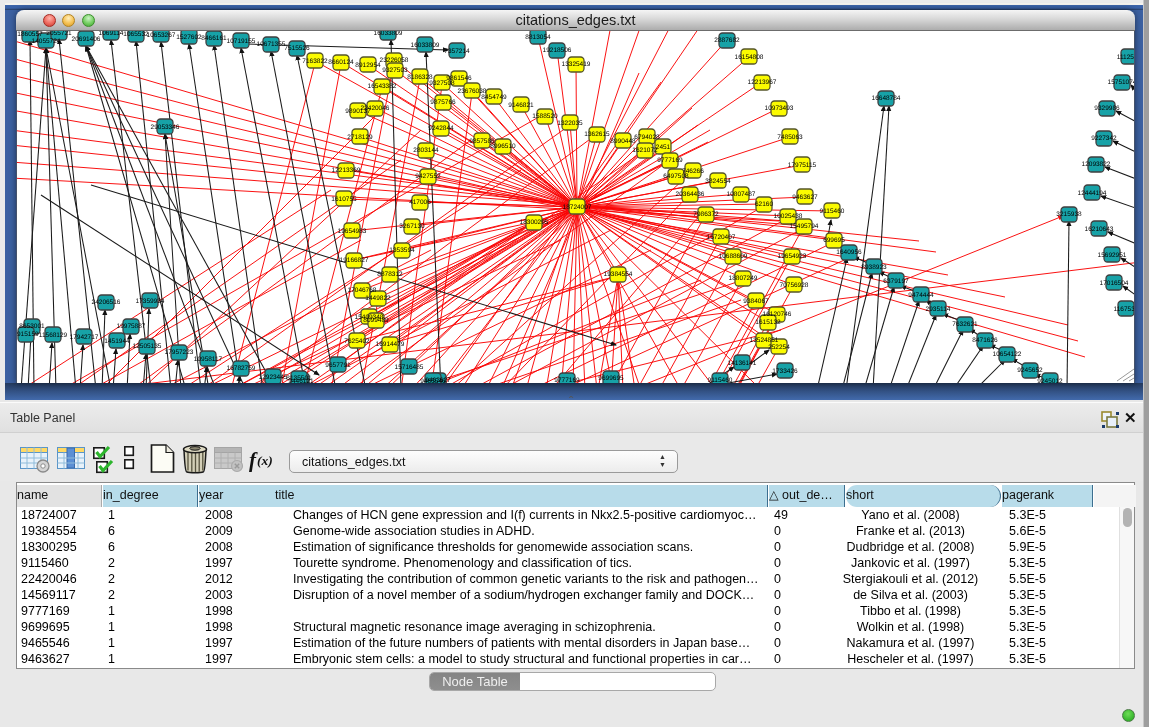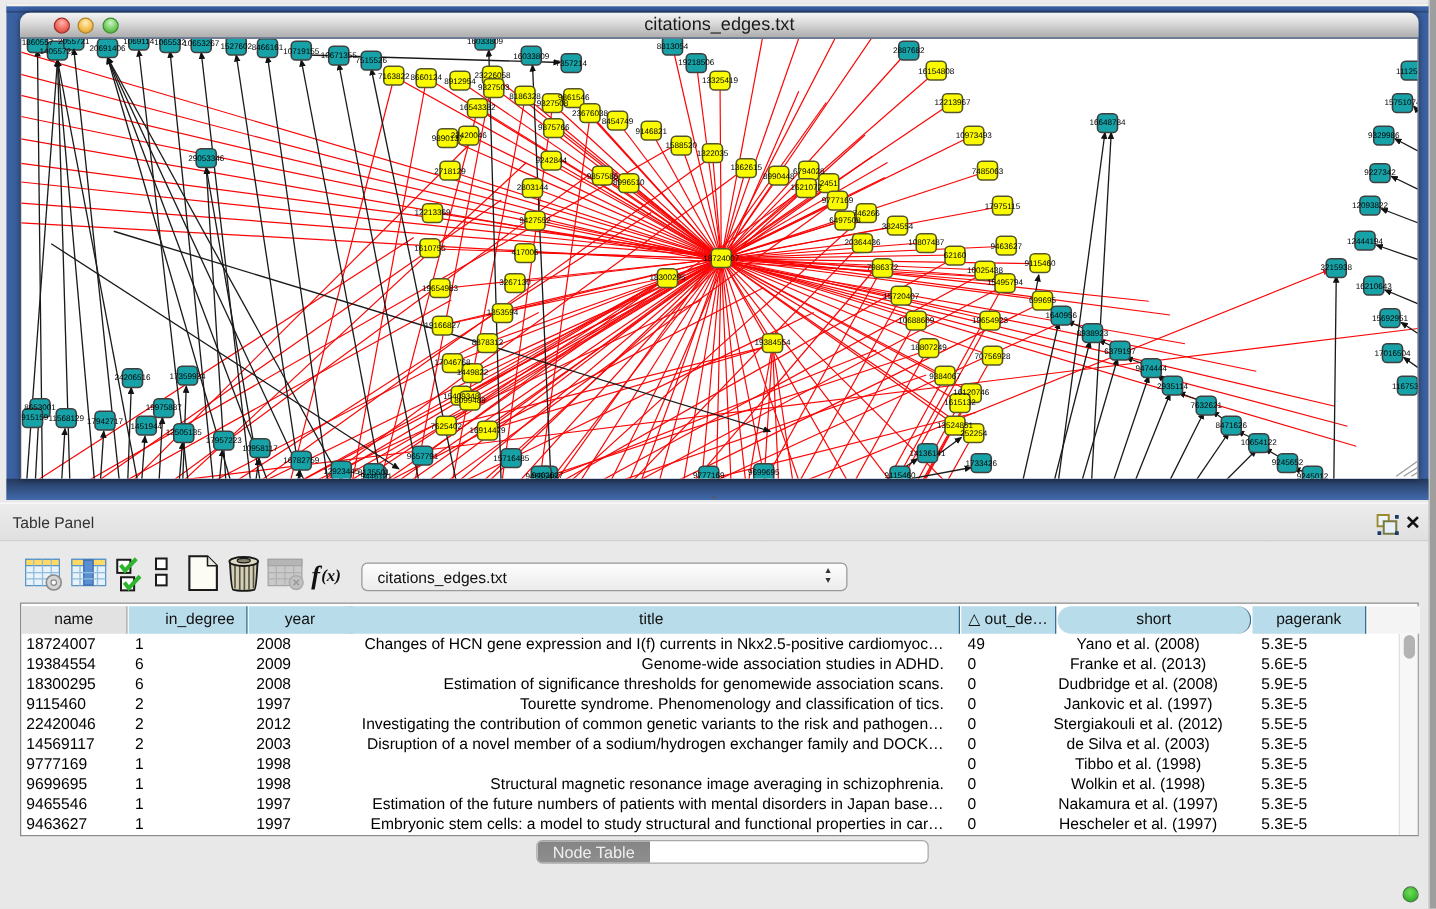--- a/index.html
+++ b/index.html
@@ -42,31 +42,31 @@
 #close-x { left:1124px; top:409px; font-size:15px; font-weight:bold; color:#111; }
 #toolbar { left:0; top:432px; width:1143px; height:49px; background:#e9e9e9;
   border-top:1px solid #d0d0d0; }
 #dropdown { left:289px; top:450px; width:389px; height:23px; background:linear-gradient(#fdfdfd,#ececec);
   border:1px solid #9a9a9a; border-radius:5px; font-size:12.5px; color:#111; padding:4px 0 0 12px; }
 #dd-ar { left:659px; top:453px; font-size:7px; color:#333; line-height:8px; }
 
 #tbl { left:16px; top:482px; width:1119px; height:187px; background:#fff;
   border:1px solid #8a8a8a; }
 .th { position:absolute; top:2px; height:22px; background:#b8dcea; border-right:1px solid #3c6e8f;
-  font-size:12.5px; color:#111; text-align:center; line-height:21px; }
+  font-size:12.5px; color:#111; text-align:left; line-height:21px; }
 .tr { position:relative; height:16px; font-size:12.5px; color:#000; white-space:nowrap; }
 .tr div { position:absolute; top:0; height:16px; line-height:15px; overflow:hidden; }
 .c0 { left:4px; width:80px; } .c1 { left:91px; width:90px; }
-.c2 { left:188px; width:70px; } .c3 { left:250px; width:488px;text-align:right; }
+.c2 { left:188px; width:70px; } .c3 { left:276px; width:488px; }
 .c4 { left:757px; width:70px; } .c5 { left:816px; width:155px; text-align:center; }
 .c6 { left:992px; width:90px; }
 #vsb { left:1119px; top:507px; width:15px; height:161px; background:#f7f7f7; border-left:1px solid #e0e0e0;}
 #vsb .thumb { position:absolute; left:3px; top:1px; width:9px; height:19px; background:#b3b3b3; border-radius:4.5px; }
 
-#tabs { left:429px; top:672px; width:314px; height:19px; border:1px solid #a8a8a8;
+#tabs { left:429px; top:672px; width:287px; height:19px; border:1px solid #a8a8a8;
   border-radius:5px; background:#fff; font-size:13px; overflow:hidden; }
 #tabs div { position:absolute; top:0; height:19px; line-height:18px; text-align:center; }
 #tab1 { left:0; width:90px; background:linear-gradient(#858585,#8f8f8f); color:#efefef; }
 #tab2 { left:90px; width:89px; color:#111; border-left:1px solid #b5b5b5;margin-top:24px; }
 #tab3 { left:179px; width:114px; color:#111; border-left:1px solid #b5b5b5;margin-top:26px; }
 #mem { left:940px; top:709px; width:170px; text-align:right; font-size:11.5px; color:#222;margin-top:26px; }
 #memdot { left:1122px; top:709px; width:13px; height:13px; border-radius:50%;
   background:radial-gradient(circle at 45% 35%, #6fdd57, #35b52c 70%); border:1px solid #4a7a44; }
 </style></head><body>
 <div id="stage">
@@ -690,21 +690,21 @@
       </g>
 
       <text x="249" y="34" font-family="Liberation Serif,serif" font-style="italic" font-weight="bold" font-size="21" fill="#111">f</text>
       <text x="257" y="32" font-family="Liberation Serif,serif" font-style="italic" font-weight="bold" font-size="13.5" fill="#111">(x)</text>
     </svg>
   </div>
   <div class="abs" id="dropdown">citations_edges.txt</div>
   <div class="abs" id="dd-ar">▲<br>▼</div>
   <div class="abs" id="tbl">
     <div class="th" style="left:0;width:85px;background:#e2e2e2;border-right:1px solid #aaa;">name</div>
-    <div class="th" style="left:86px;width:95px;padding-left:20px;">in_degree</div>
+    <div class="th" style="left:86px;width:95px;">in_degree</div>
     <div class="th" style="left:182px;width:83px;">year</div>
     <div class="th" style="left:258px;width:493px;">title</div>
     <div class="th" style="left:752px;width:76px;">△ out_de…</div>
     <div class="th" style="left:829px;width:155px;border-radius:11px;">short</div>
     <div class="th" style="left:985px;width:91px;">pagerank</div>
     <div style="position:absolute;left:1077px;top:2px;width:42px;height:22px;background:#f4f4f4;"></div>
     <div style="position:absolute;left:0;top:25px;width:1100px;">
         <div class="tr">
 <div class="c0">18724007</div>
           <div class="c1">1</div>

